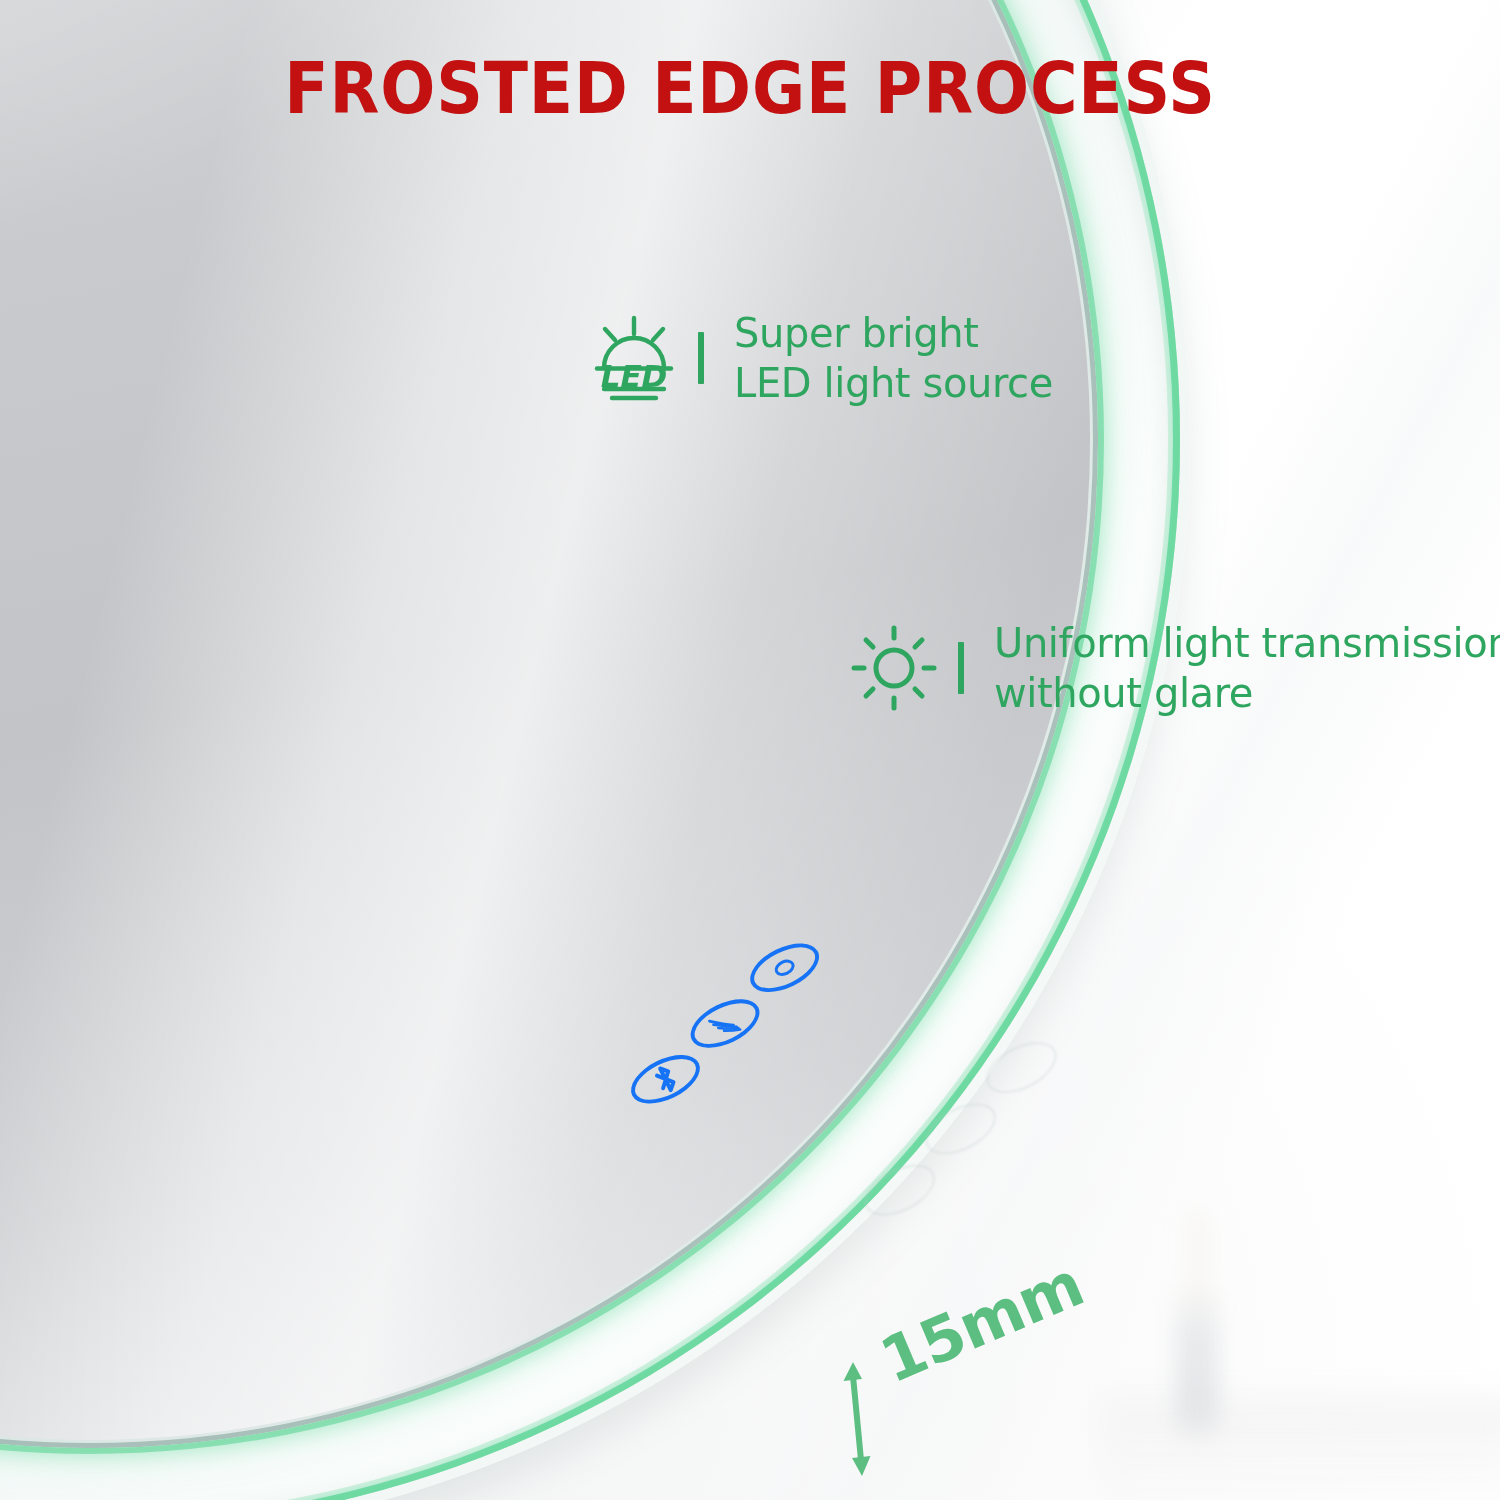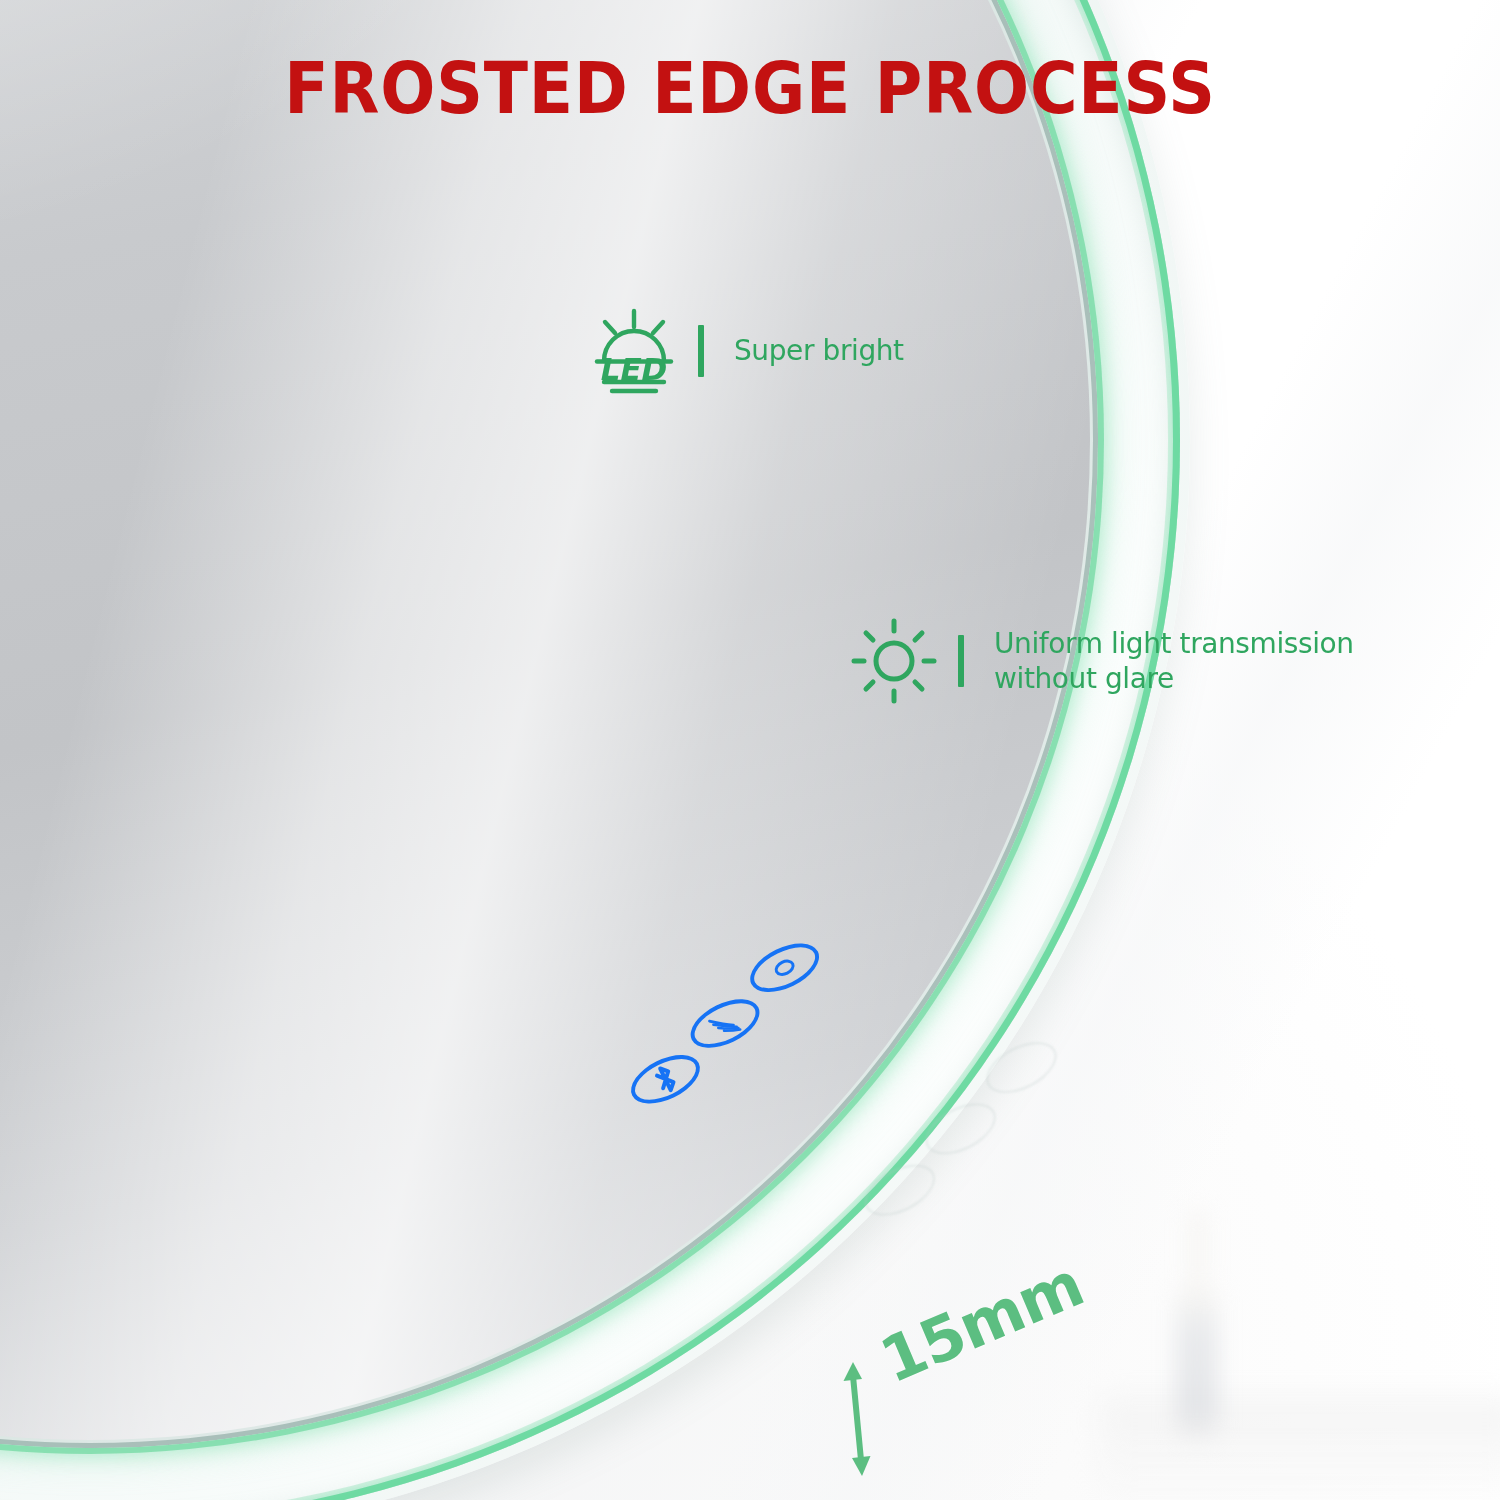--- a/index.html
+++ b/index.html
@@ -282,21 +282,21 @@
   .feature .f-divider {
     width: 6px;
     height: 52px;
     background: #2fa65f;
     border-radius: 1px;
     margin: 0 30px 0 16px;
     flex: 0 0 auto;
   }
   .feature .f-text {
     font-family: "DejaVu Sans", sans-serif;
-    font-size: 28px;
+    font-size: 40px;
     line-height: 1.26;
     color: #2fa65f;
     white-space: nowrap;
     letter-spacing: -0.4px;
   }
   .feature .f-text span { display: block; }
 
   .feature-led  { left: 586px; top: 308px; }
   .feature-eye  { left: 700px; top: 468px; }
   .feature-sun  { left: 846px; top: 618px; }
@@ -394,20 +394,21 @@
 
           <line x1="16" y1="74" x2="76" y2="74"></line>
           <line x1="24" y1="83" x2="68" y2="83"></line>
 
           <text x="46" y="72" text-anchor="middle" class="led-mark" stroke="none" fill="#2fa65f" font-family="DejaVu Sans, sans-serif" font-size="31" font-weight="700" font-style="italic">LED</text>
         </svg>
       </div>
       <div class="f-divider"></div>
       <div class="f-text">
         <span>Super bright</span>
+        <span>LED light source</span>
       </div>
     </div>
 
 
     <div class="feature feature-sun">
       <div class="f-icon">
         <svg width="86" height="86" viewBox="0 0 86 86" fill="none" stroke="#2fa65f" stroke-width="5" stroke-linecap="round">
           <circle cx="43" cy="43" r="18"></circle>
           <line x1="43" y1="3" x2="43" y2="13"></line>
           <line x1="43" y1="73" x2="43" y2="83"></line>

